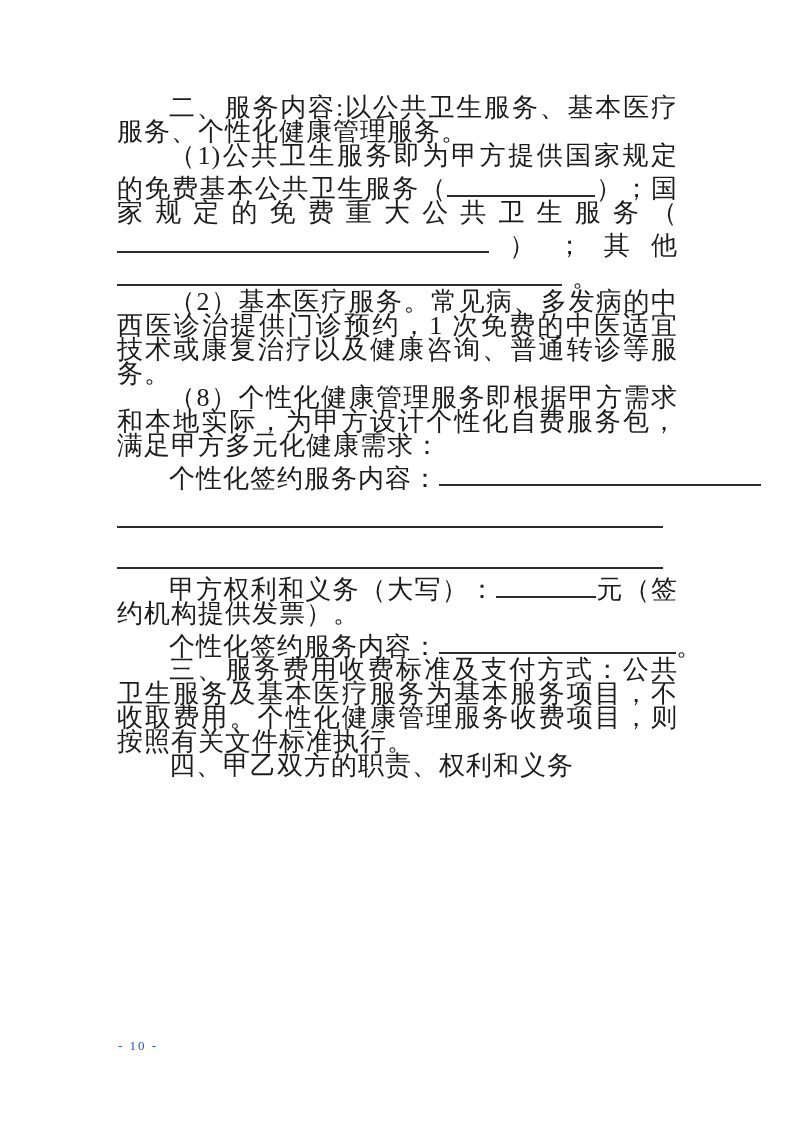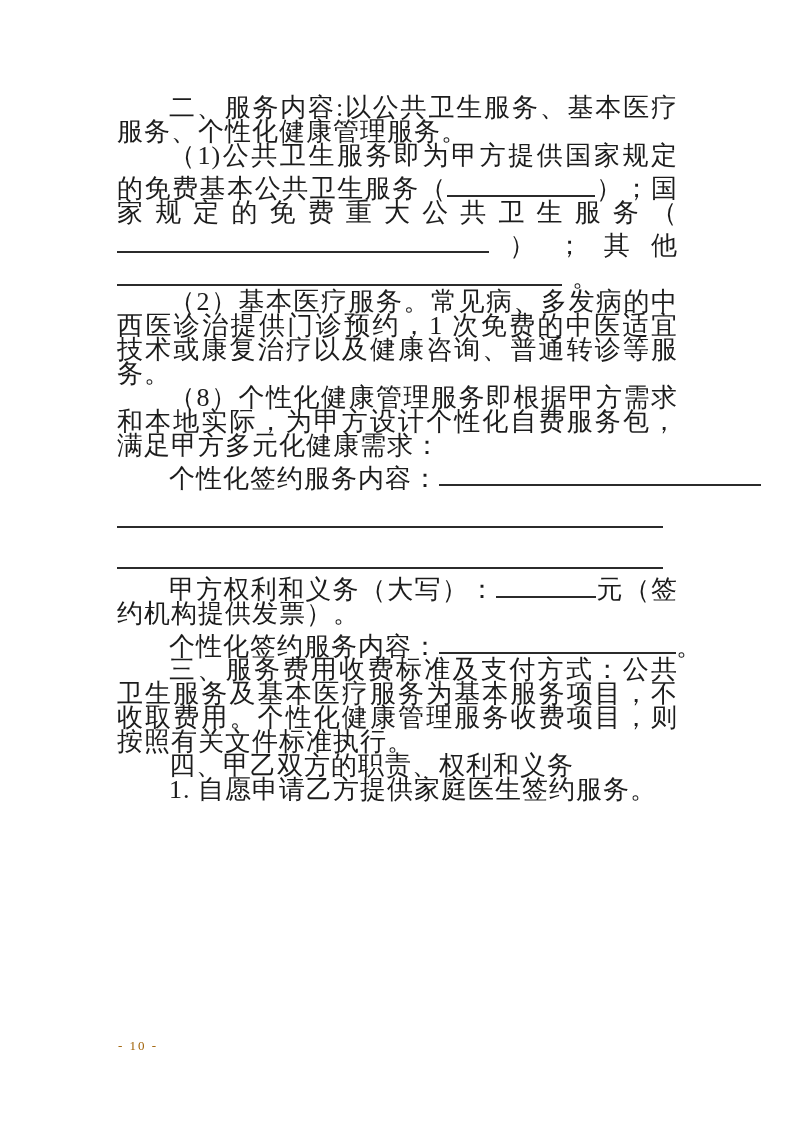--- a/index.html
+++ b/index.html
@@ -63,21 +63,21 @@
     font-family: "Liberation Sans", "DejaVu Sans", sans-serif;
     letter-spacing: 1.5px;
   }
   .footer {
     position: absolute;
     left: 118px;
     top: 1036px;
     font-size: 13px;
     line-height: 20px;
     letter-spacing: 2px;
-    color: #a16207;
+    color: #1d4ed8;
     text-align: left;
   }
 </style>
 </head>
 <body>
 
 <div class="page">
   <div class="doc-body">
 
     <p class="para">
@@ -114,20 +114,17 @@
 
     <p class="para">
       <span>三、服务费用收费标准及支付方式：公共卫生服务及基本医疗服务为基本服务项目，不收取费用。个性化健康管理服务收费项目，则按照有关文件标准执行。</span>
     </p>
 
     <p class="line">
       <span>四、甲乙双方的职责、权利和义务</span>
     </p>
 
 
-    <p class="line">
-      <span>1. 自愿申请乙方提供家庭医生签约服务。</span>
-    </p>
 
   </div>
 
   <div class="footer">- 10 -</div>
 </div>
 
 </body></html>

